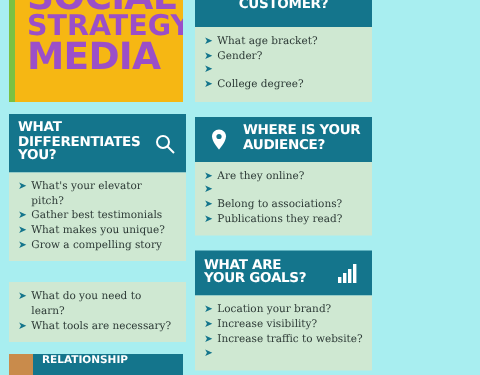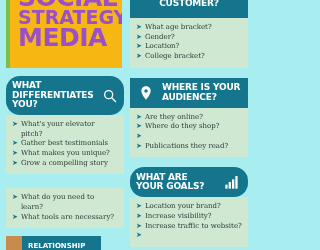--- a/index.html
+++ b/index.html
@@ -63,21 +63,21 @@
   }
   .sec-head {
     background: #14758c;
     color: #ffffff;
     display: flex;
     align-items: center;
     padding: 5px 6px;
     box-sizing: border-box;
     min-height: 28px;
   }
-  .sec-head.icon-right { justify-content: space-between; border-radius: 14px; }
+  .sec-head.icon-right { justify-content: space-between; }
   .sec-title {
     font-family: "DejaVu Sans", sans-serif;
     font-weight: bold;
     font-size: 9px;
     line-height: 1.08;
     letter-spacing: -0.2px;
     text-transform: uppercase;
   }
   .sec-icon {
     flex: 0 0 auto;
@@ -111,25 +111,25 @@
     margin-right: 3px;
     font-size: 7px;
     line-height: 1.38;
   }
 
   
   .bottom-card {
     position: absolute;
     left: 6px;
     bottom: 0;
-    width: 95px;
+    width: 116px;
     height: 14px;
     background: #14758c;
     display: flex;
-    align-items: flex-end;
+    align-items: flex-start;
     overflow: hidden;
   }
   .bottom-thumb {
     width: 16px;
     height: 14px;
     background: #c98b4b;
     flex: 0 0 auto;
   }
   .bottom-card-text {
     font-family: "DejaVu Sans", sans-serif;
@@ -209,25 +209,24 @@
         <div class="bullet">
             <span class="mark">➤</span>
             <span>What age bracket?</span>
           </div>
         <div class="bullet">
             <span class="mark">➤</span>
             <span>Gender?</span>
           </div>
         <div class="bullet">
             <span class="mark">➤</span>
-            <span>Location?</span>
-          </div>
-        <div class="bullet">
-            <span class="mark">➤</span>
-            <span>College bracket?</span>
+          </div>
+        <div class="bullet">
+            <span class="mark">➤</span>
+            <span>College degree?</span>
           </div>
       </div>
     </div>
 
     <div class="sec" style="margin-top:10px;">
       <div class="sec-head">
         <span class="sec-icon left">
           <svg width="16" height="16" viewBox="0 0 24 24" fill="currentColor">
             <path d="M12 2c-3.9 0-7 3.1-7 7 0 5.2 7 13 7 13s7-7.8 7-13c0-3.9-3.1-7-7-7z"></path>
             <circle cx="12" cy="9" r="2.6" fill="#14758c"></circle>
@@ -235,24 +234,24 @@
         </span>
         <div class="sec-title">WHERE IS YOUR AUDIENCE?</div>
       </div>
       <div class="sec-body">
         <div class="bullet">
             <span class="mark">➤</span>
             <span>Are they online?</span>
           </div>
         <div class="bullet">
             <span class="mark">➤</span>
-            <span>Where do they shop?</span>
-          </div>
-        <div class="bullet">
-            <span class="mark">➤</span>
+          </div>
+        <div class="bullet">
+            <span class="mark">➤</span>
+            <span>Belong to associations?</span>
           </div>
         <div class="bullet">
             <span class="mark">➤</span>
             <span>Publications they read?</span>
           </div>
       </div>
     </div>
 
     <div class="sec" style="margin-top:10px;">
       <div class="sec-head icon-right">

